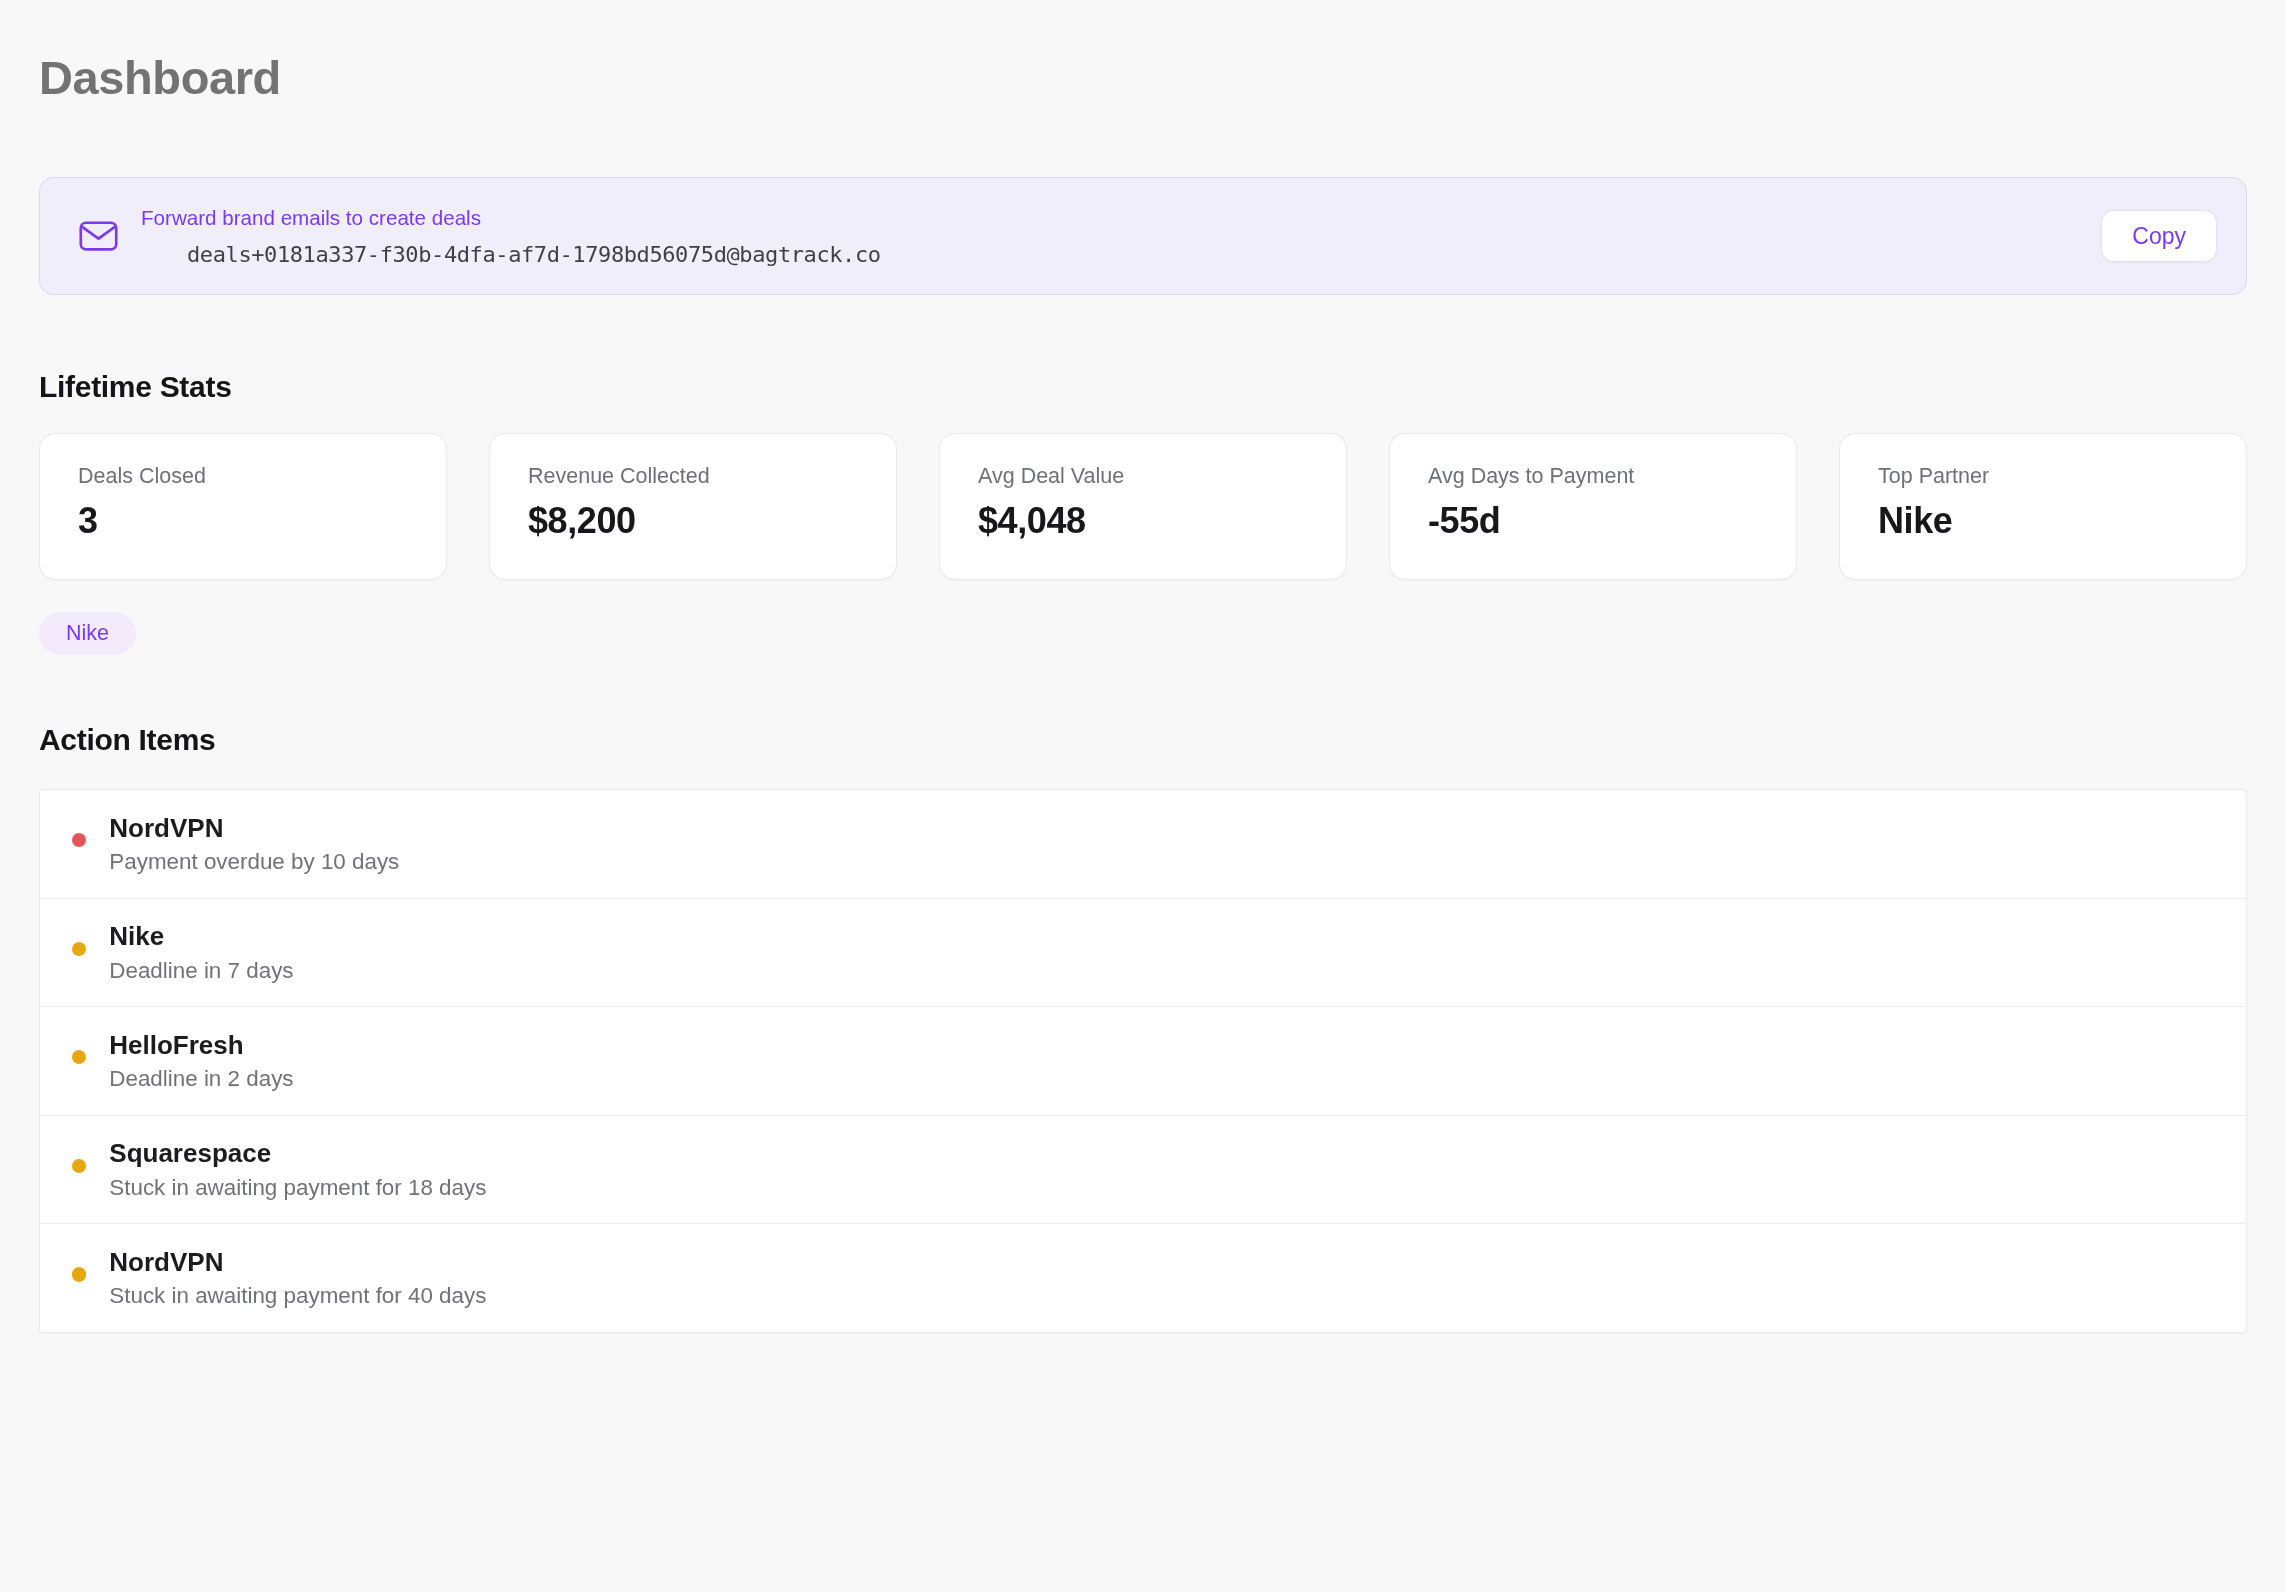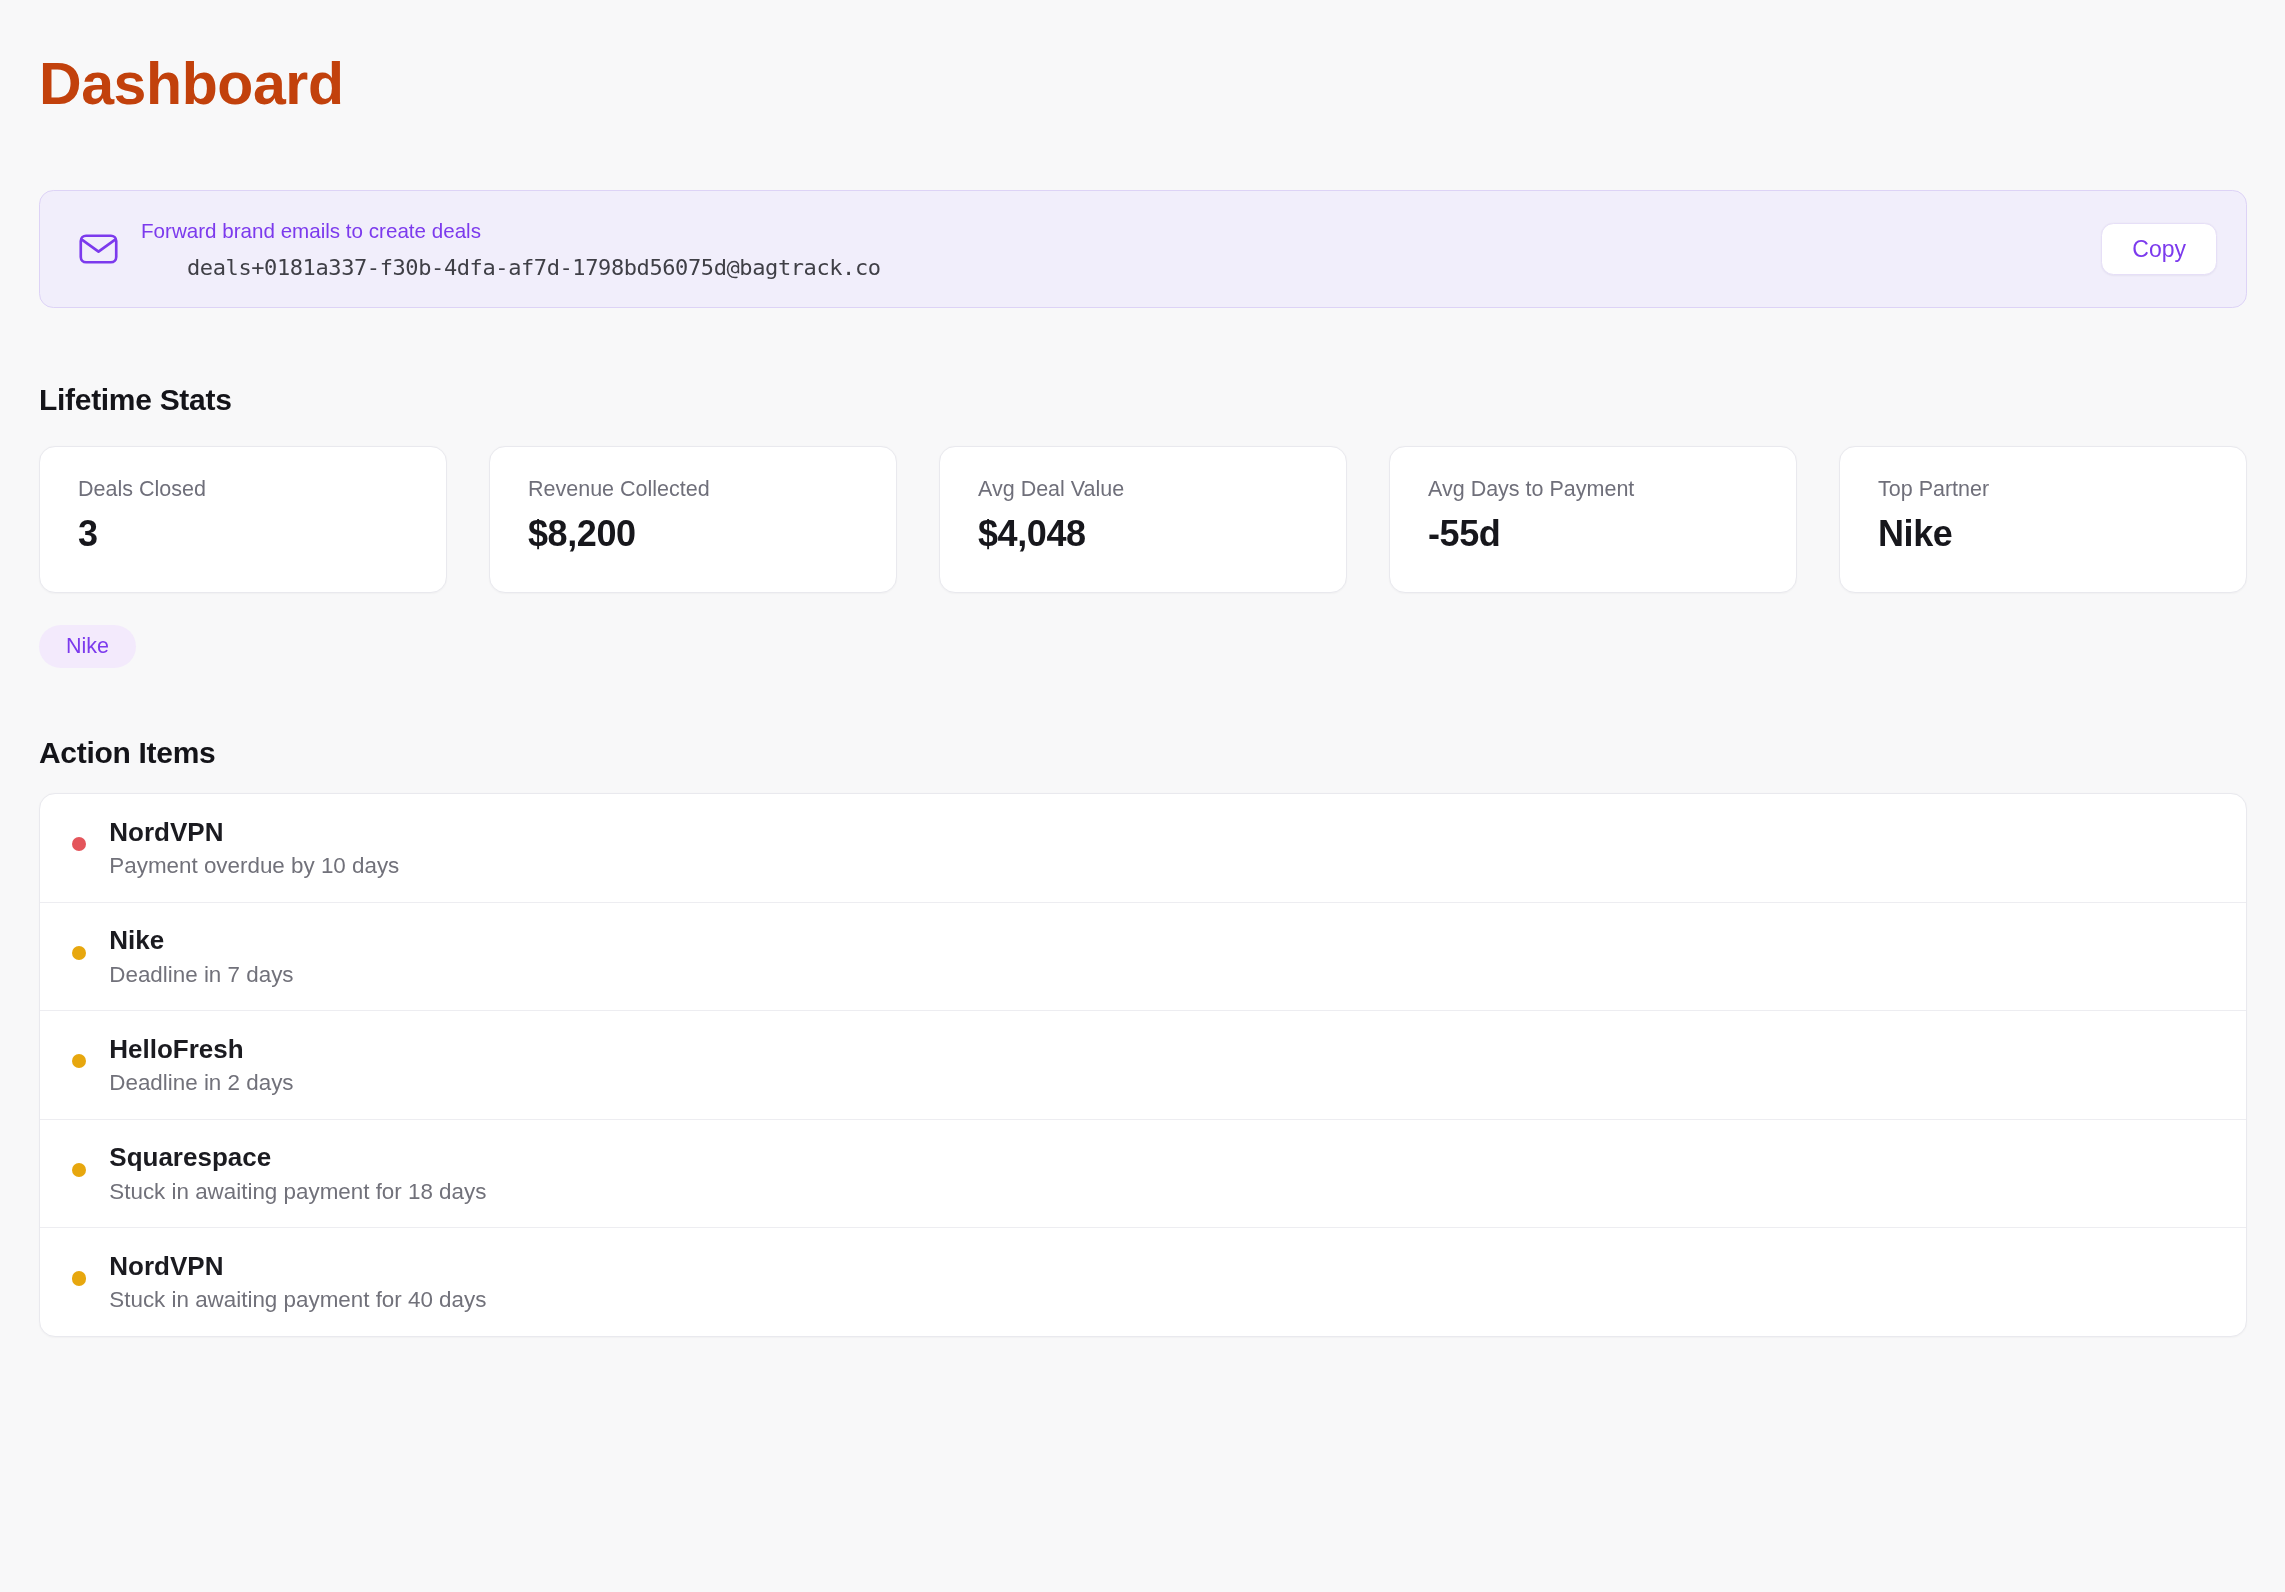--- a/index.html
+++ b/index.html
@@ -8,24 +8,24 @@
     height: 1592px;
     background: #f8f8f9;
     font-family: "Liberation Sans", sans-serif;
     color: #17171c;
     overflow: hidden;
   }
   .container { padding: 0 39px; }
 
   .page-title {
     padding-top: 50px;
-    font-size: 59px;
-    font-weight: 700;
-    letter-spacing: -0.4px;
-    color: #c2410c;
+    font-size: 47px;
+    font-weight: 700;
+    letter-spacing: -0.4px;
+    color: #737373;
   }
 
   
   .banner {
     display: flex;
     align-items: center;
     height: 118px;
     margin-top: 72px;
     background: #f1eefb;
     border: 1.8px solid #ddd3f6;
@@ -119,24 +119,24 @@
     padding: 0 27px;
     border-radius: 895px;
     background: #f3eafc;
     color: #7c3aed;
     font-size: 21.5px;
     cursor: pointer;
   }
 
   
   .action-card {
-    margin-top: 23px;
+    margin-top: 32px;
     background: #ffffff;
     border: 1.8px solid #e9e9ee;
-    border-radius: 16px;
+    border-radius: 4px;
     overflow: hidden;
     box-shadow: 0 0.9px 1.8px rgba(0,0,0,0.03);
   }
   .action-row { display: flex; align-items: flex-start; padding: 21.5px 36px 21.5px 32px; cursor: pointer; }
   .action-row + .action-row { border-top: 1.8px solid #ededf1; }
   .dot {
     flex: none;
     width: 14.3px; height: 14.3px;
     border-radius: 50%;
     margin-top: 21.5px;

